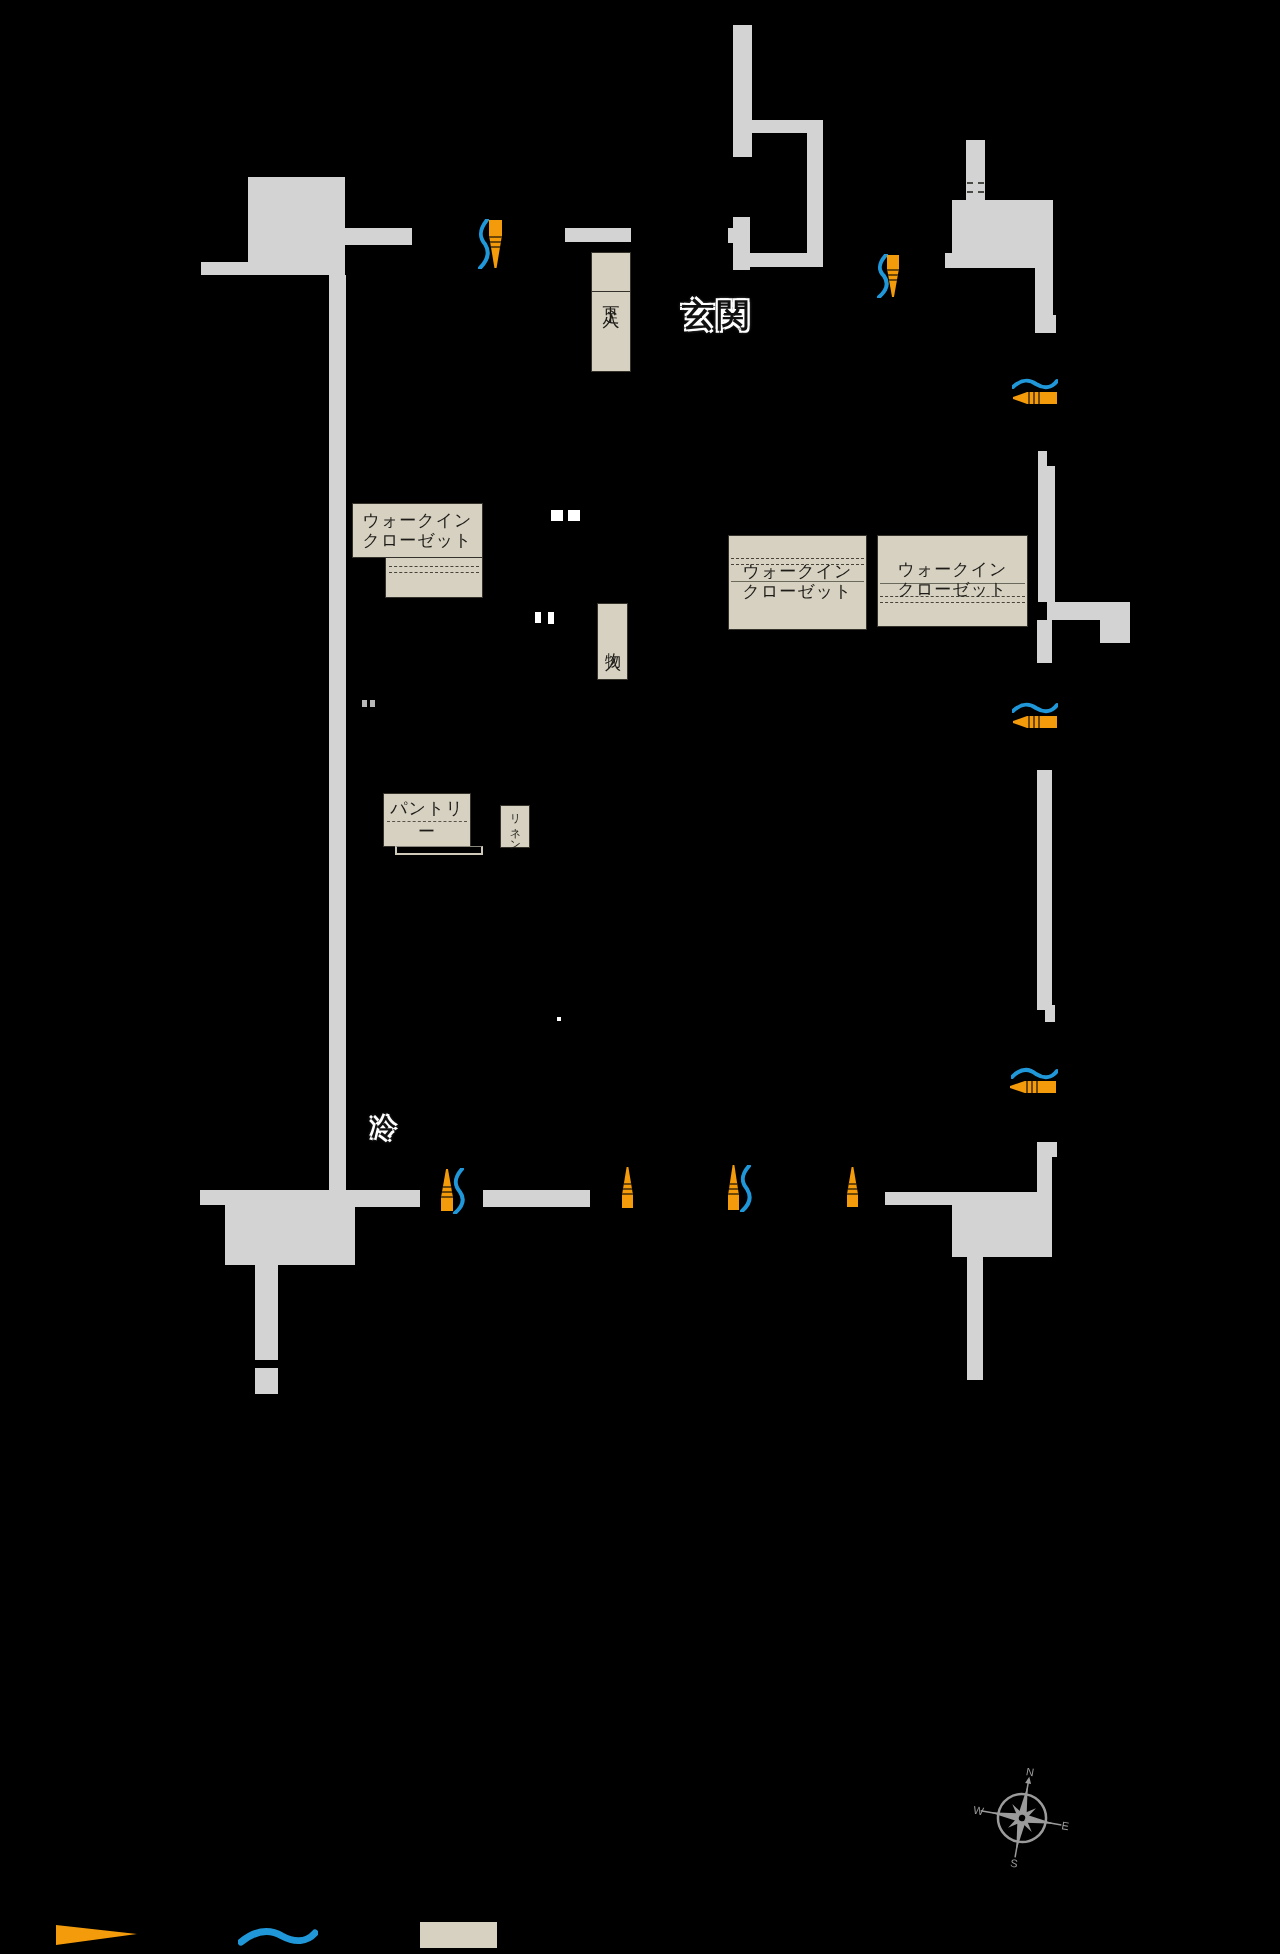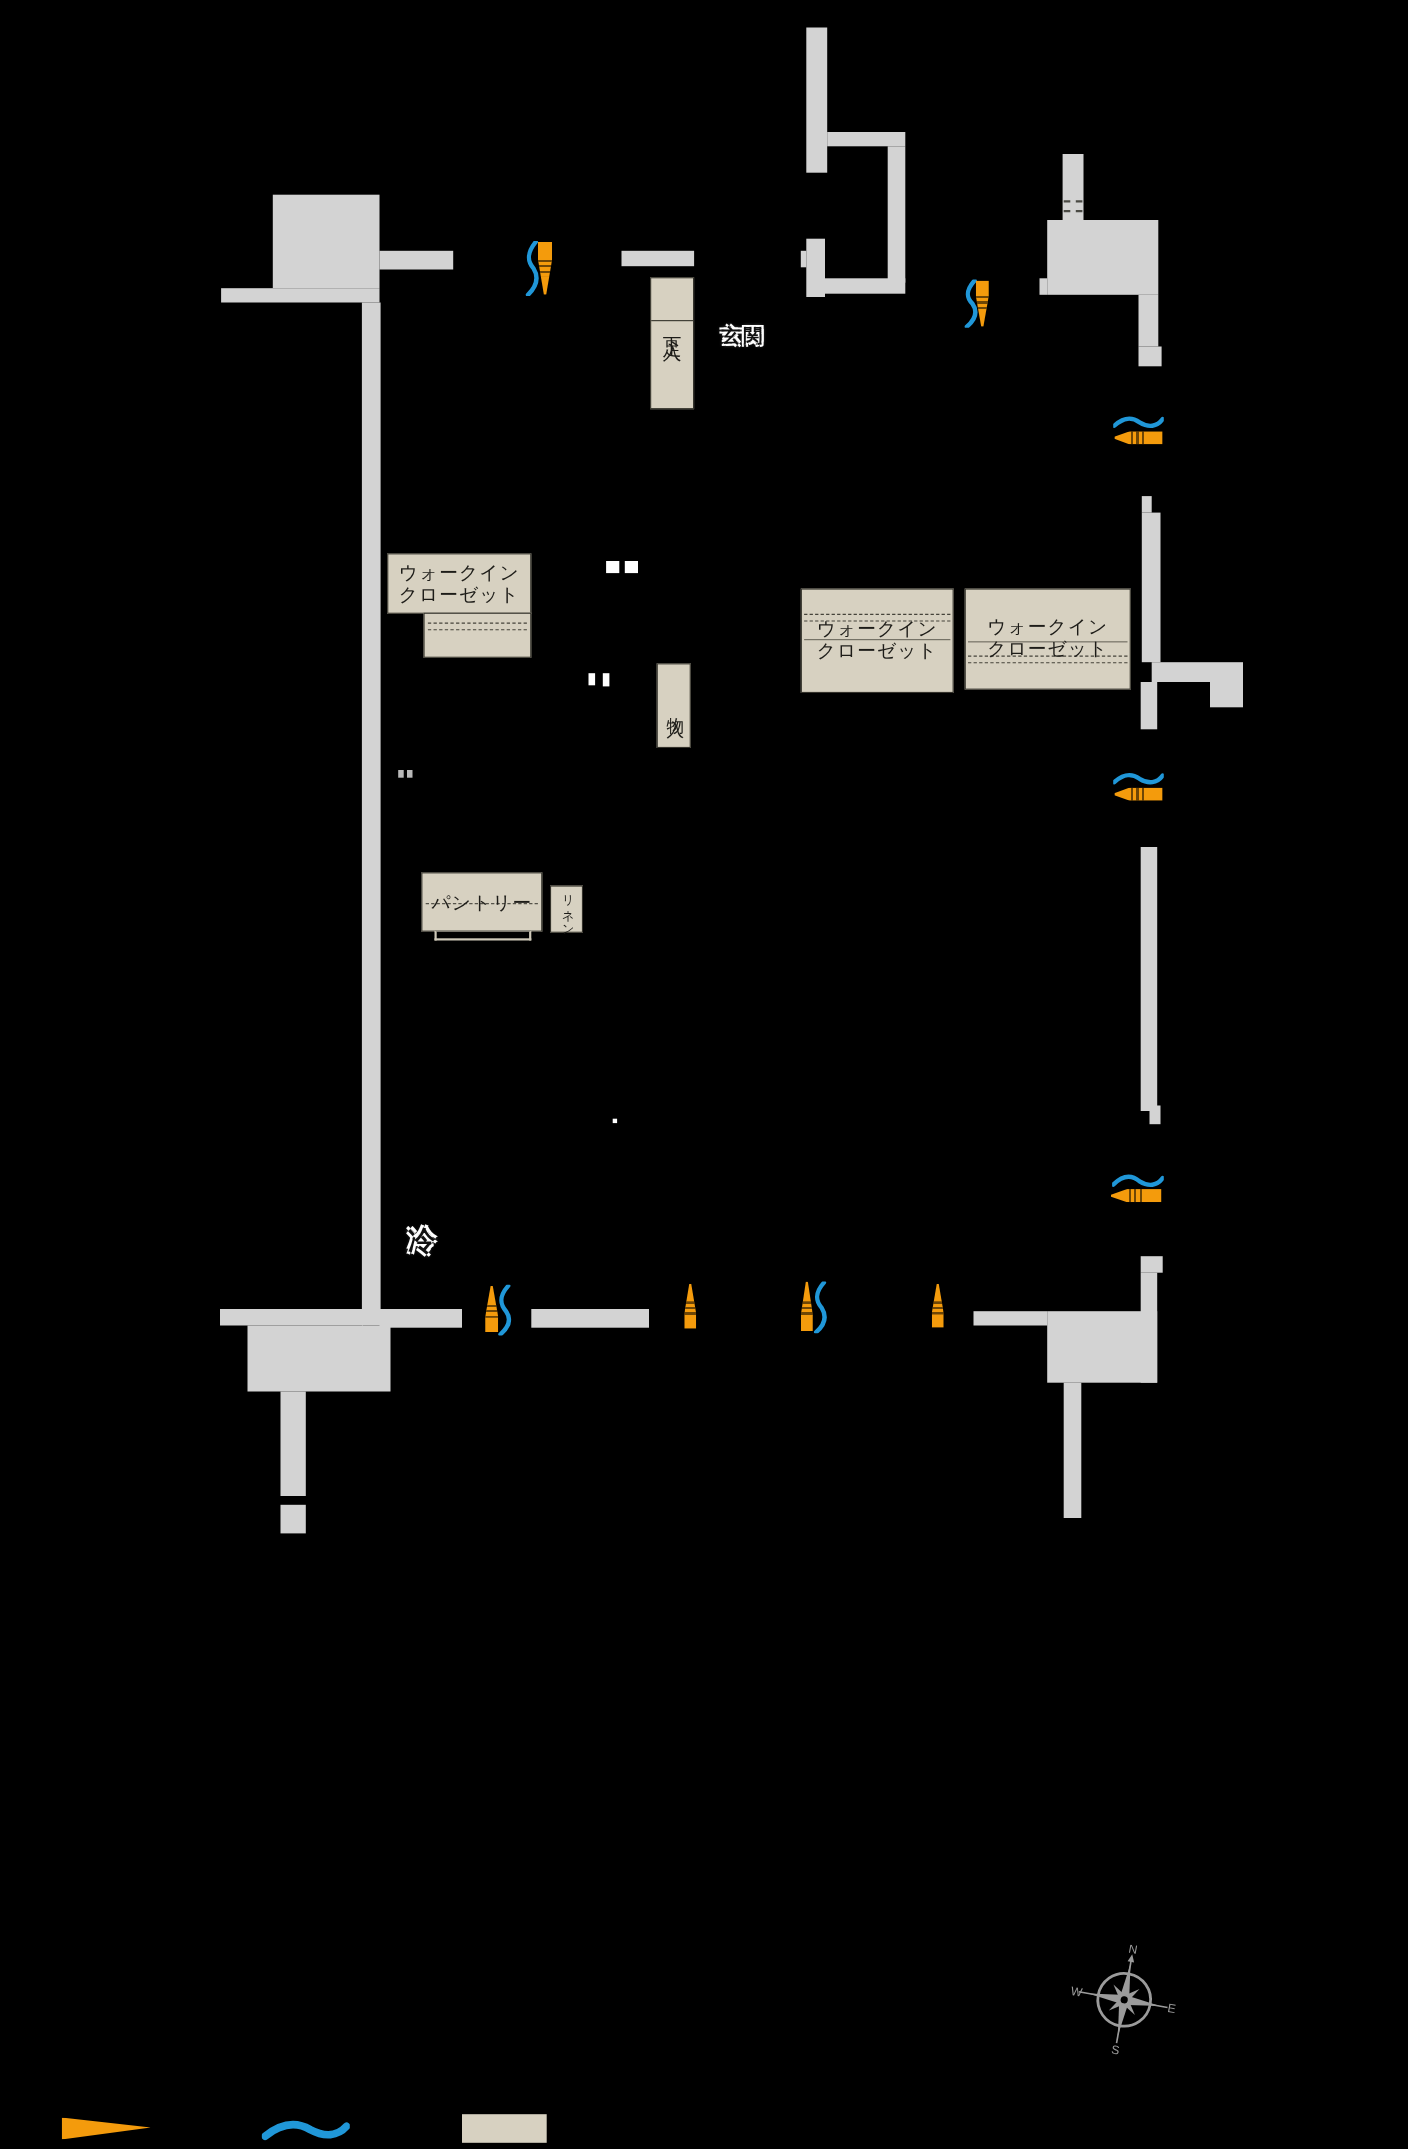--- a/index.html
+++ b/index.html
@@ -131,31 +131,31 @@
     <div style="position:absolute;left:0;right:0;top:24px;">
       <span class="line1">ウォークイン</span>
       <span class="line2">クローゼット</span>
     </div>
   </div>
 
   <div class="box vcenter" style="left:597px;top:603px;width:31px;height:77px;font-size:16px;">
     <span class="vtext">物入</span>
   </div>
 
-  <div class="box vcenter" style="left:383px;top:793px;width:110px;height:54px;font-size:17px;letter-spacing:1px;">
+  <div class="box vcenter" style="left:383px;top:793px;width:88px;height:54px;font-size:17px;letter-spacing:1px;">
     <div class="dash1" style="left:3px;right:3px;top:27px;"></div>
     <span style="position:relative;">パントリー</span>
   </div>
   <div style="position:absolute;left:395px;top:846px;width:88px;height:9px;box-sizing:border-box;border:2px solid #cfc9b9;border-top:1px solid #8a877c;background:transparent;"></div>
 
   <div class="box vcenter" style="left:500px;top:805px;width:30px;height:43px;font-size:11px;">
     <span class="vtext" style="letter-spacing:1px;">リネン</span>
   </div>
 
-  <div class="float-label" style="left:656px;top:294px;font-size:17px;">玄関</div>
+  <div class="float-label" style="left:682px;top:294px;font-size:32px;">玄関</div>
   <div class="float-label" style="left:371px;top:1111px;font-size:25px;">冷</div>
 
   <div class="mark" style="left:551px;top:510px;width:12px;height:11px;"></div>
   <div class="mark" style="left:568px;top:510px;width:12px;height:11px;"></div>
   <div class="mark" style="left:535px;top:612px;width:6px;height:11px;"></div>
   <div class="mark" style="left:548px;top:612px;width:6px;height:12px;"></div>
   <div class="graymark" style="left:362px;top:700px;width:5px;height:7px;"></div>
   <div class="graymark" style="left:370px;top:700px;width:5px;height:7px;"></div>
   <div class="mark" style="left:557px;top:1017px;width:4px;height:4px;"></div>
 

